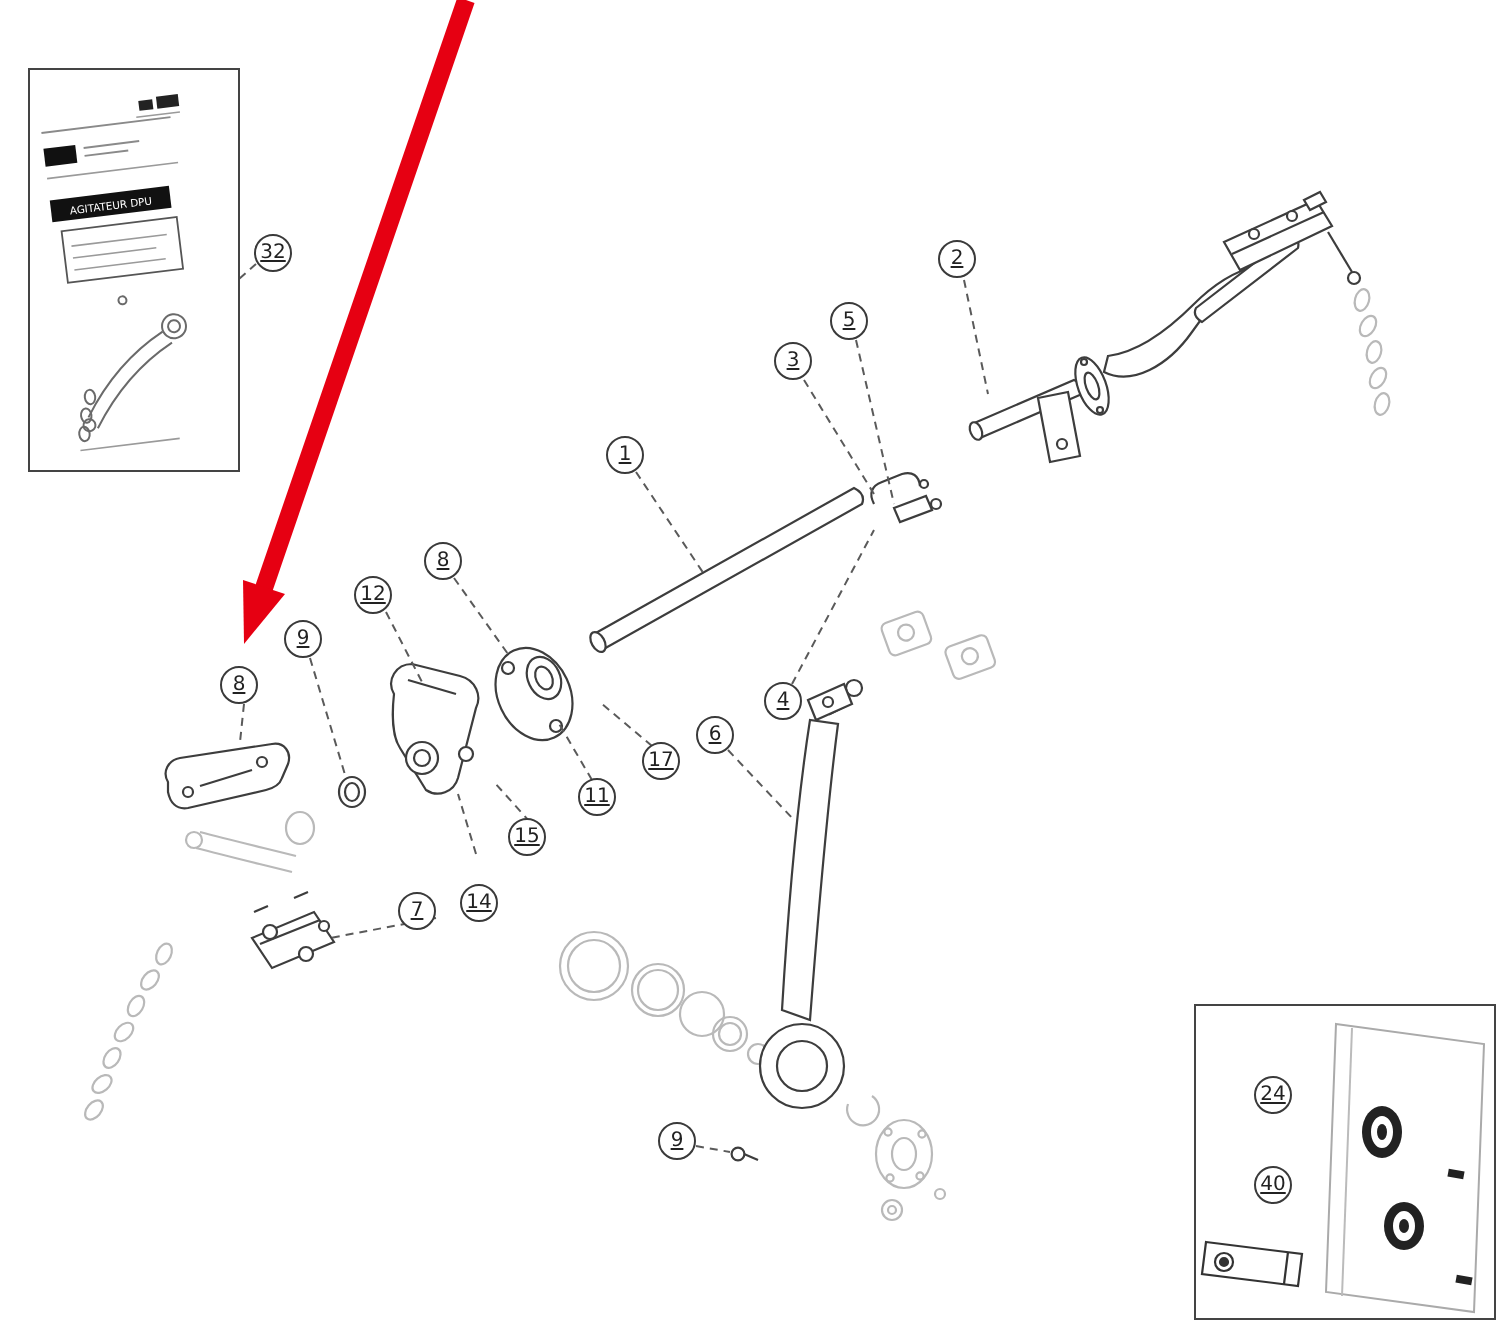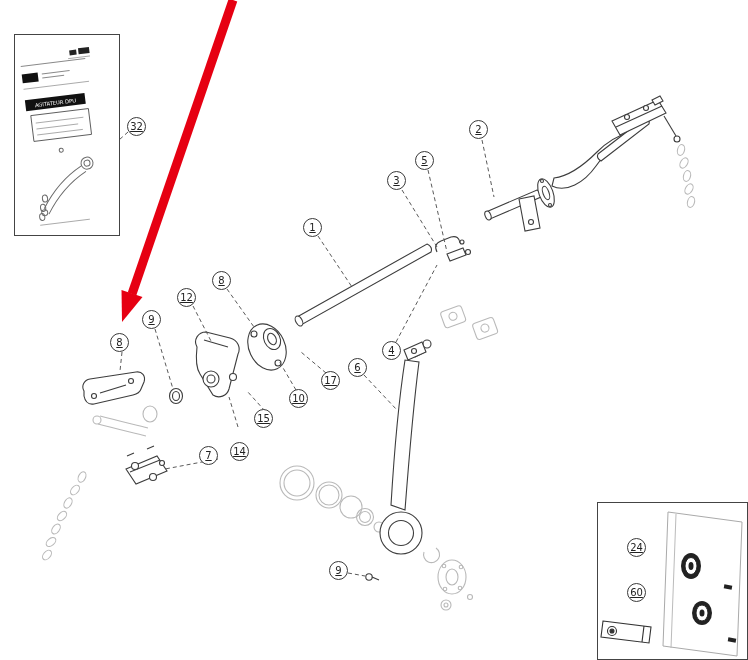--- a/index.html
+++ b/index.html
@@ -266,23 +266,23 @@
   <div class="callout" style="left:303px;top:218px">1</div>
   <div class="callout" style="left:469px;top:120px">2</div>
   <div class="callout" style="left:387px;top:171px">3</div>
   <div class="callout" style="left:382px;top:341px">4</div>
   <div class="callout" style="left:415px;top:151px">5</div>
   <div class="callout" style="left:348px;top:358px">6</div>
   <div class="callout" style="left:199px;top:446px">7</div>
   <div class="callout" style="left:110px;top:333px">8</div>
   <div class="callout" style="left:329px;top:561px">9</div>
   <div class="callout" style="left:212px;top:271px">8</div>
-  <div class="callout" style="left:289px;top:389px">10</div>
+  <div class="callout" style="left:289px;top:389px">11</div>
   <div class="callout" style="left:321px;top:371px">17</div>
   <div class="callout" style="left:177px;top:288px">12</div>
   <div class="callout" style="left:230px;top:442px">14</div>
   <div class="callout" style="left:254px;top:409px">15</div>
   <div class="callout" style="left:142px;top:310px">9</div>
-  <div class="callout" style="left:627px;top:583px">60</div>
+  <div class="callout" style="left:627px;top:583px">40</div>
   <div class="callout" style="left:627px;top:538px">24</div>
   <div class="callout" style="left:127px;top:117px">32</div>
 
 </div>
 
 </body></html>

